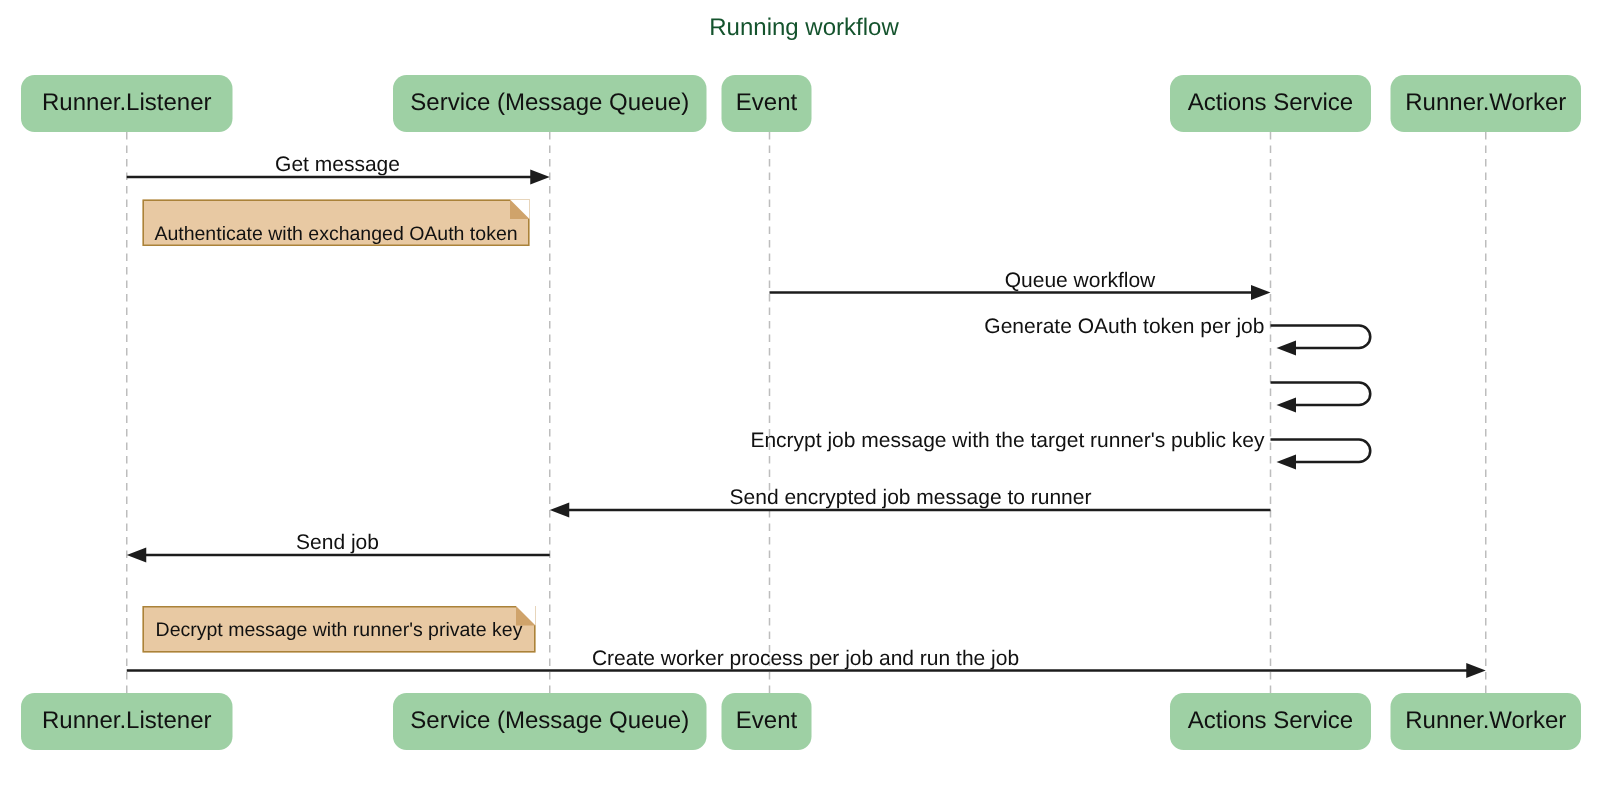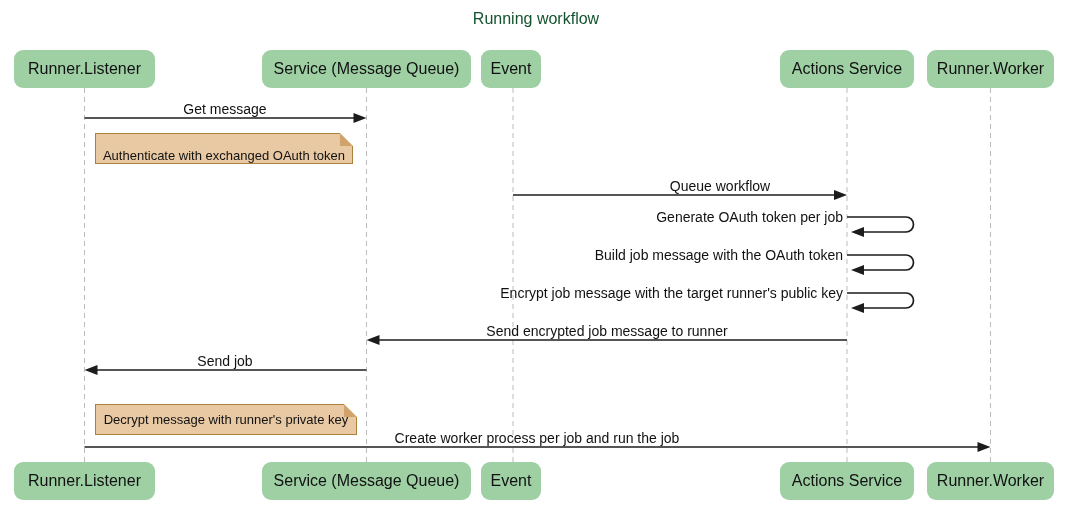--- a/index.html
+++ b/index.html
@@ -111,21 +111,20 @@
   <div class="actor bottom a4">
     <span>Actions Service</span>
   </div>
   <div class="actor bottom a5">
     <span>Runner.Worker</span>
   </div>
 
   <div class="msg-label msg-center" style="left:225px; top:101px;">Get message</div>
   <div class="msg-label msg-center" style="left:680px; top:178px;margin-left:40px;">Queue workflow</div>
   <div class="msg-label msg-right" style="right:229px; top:209px; width:400px;">Generate OAuth token per job</div>
-  <div class="msg-label msg-right" style="right:229px; top:247px; width:400px;">Build job message with the OAuth token</div>
   <div class="msg-label msg-right" style="right:229px; top:285px; width:400px;">Encrypt job message with the target runner's public key</div>
   <div class="msg-label msg-center" style="left:607px; top:323px;">Send encrypted job message to runner</div>
   <div class="msg-label msg-center" style="left:225px; top:353px;">Send job</div>
   <div class="msg-label msg-center" style="left:537px; top:430px;">Create worker process per job and run the job</div>
 
   <div class="note" style="left:95px; top:133px; width:258px; height:31px;align-items:flex-end;">
     <span class="note-fold"></span>
     <span>Authenticate with exchanged OAuth token</span>
   </div>
   <div class="note" style="left:95px; top:404px; width:262px; height:31px;">

